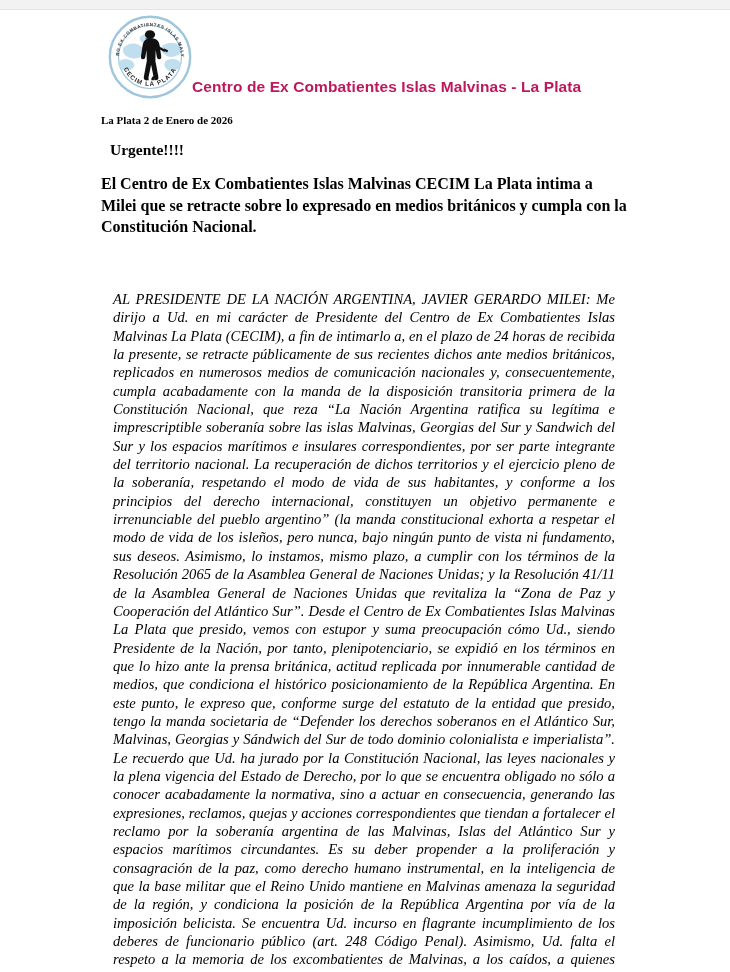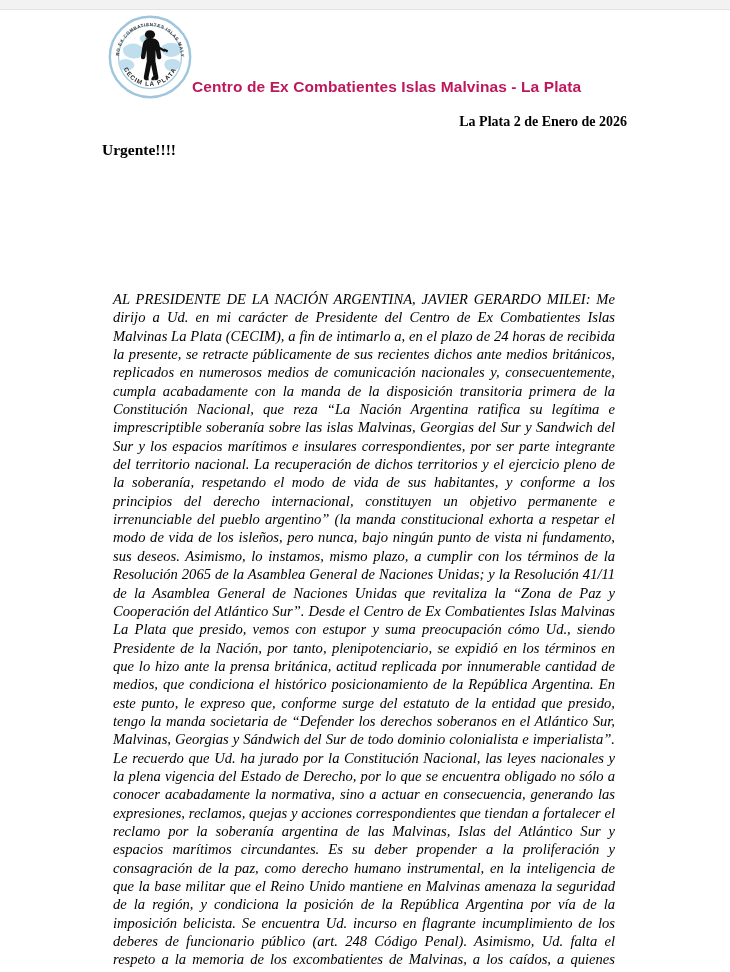--- a/index.html
+++ b/index.html
@@ -63,30 +63,30 @@
     color: #be185d;
     white-space: nowrap;
   }
 
   
   .date-line {
     position: absolute;
     top: 104px;
     left: 101px;
     width: 526px;
-    text-align: right;
+    text-align: left;
     font-weight: bold;
-    font-size: 14px;
+    font-size: 11px;
   }
 
   
   .urgent {
     position: absolute;
     top: 131px;
-    left: 102px;
+    left: 110px;
     font-weight: bold;
     font-size: 15.5px;
   }
   .headline {
     position: absolute;
     top: 163px;
     left: 101px;
     width: 527px;
     font-weight: bold;
     font-size: 16px;
@@ -156,18 +156,19 @@
       </svg>
     </div>
 
     <div class="org-title">Centro de Ex Combatientes Islas Malvinas - La Plata</div>
   </div>
 
   <div class="date-line">La Plata 2 de Enero de 2026</div>
 
   <div class="urgent">Urgente!!!!</div>
 
+  <div class="headline">El Centro de Ex Combatientes Islas Malvinas CECIM La Plata intima a Milei que se retracte sobre lo expresado en medios británicos y cumpla con la Constitución Nacional.</div>
 
   <div class="body-text">
     <p>AL PRESIDENTE DE LA NACIÓN ARGENTINA, JAVIER GERARDO MILEI: Me dirijo a Ud. en mi carácter de Presidente del Centro de Ex Combatientes Islas Malvinas La Plata  (CECIM), a fin de intimarlo a, en el plazo de 24 horas de recibida la presente, se retracte públicamente de sus recientes dichos ante medios británicos, replicados en numerosos medios de comunicación nacionales y, consecuentemente, cumpla acabadamente con la manda de la disposición transitoria primera de la Constitución Nacional, que reza “La Nación Argentina ratifica su legítima e imprescriptible soberanía sobre las islas Malvinas, Georgias del Sur y Sandwich del Sur y los espacios marítimos e insulares correspondientes, por ser parte integrante del territorio nacional. La recuperación de dichos territorios y el ejercicio pleno de la soberanía, respetando el modo de vida de sus habitantes, y conforme a los principios del derecho internacional, constituyen un objetivo permanente e irrenunciable del pueblo argentino” (la manda constitucional exhorta a respetar el modo de vida de los isleños, pero nunca, bajo ningún punto de vista ni fundamento, sus deseos. Asimismo, lo instamos, mismo plazo, a cumplir con los términos de la Resolución 2065 de la Asamblea General de Naciones Unidas; y la Resolución 41/11 de la Asamblea General de Naciones Unidas que revitaliza la “Zona de Paz y Cooperación del Atlántico Sur”. Desde el Centro de Ex Combatientes Islas Malvinas La Plata que presido, vemos con estupor y suma preocupación cómo Ud., siendo Presidente de la Nación, por tanto, plenipotenciario, se expidió en los términos en que lo hizo ante la prensa británica, actitud replicada por innumerable cantidad de medios, que condiciona el histórico posicionamiento de la República Argentina. En este punto, le expreso que, conforme surge del estatuto de la entidad que presido, tengo la manda societaria de “Defender los derechos soberanos en el Atlántico Sur, Malvinas, Georgias y Sándwich del Sur de todo dominio colonialista e imperialista”. Le recuerdo que Ud. ha jurado por la Constitución Nacional, las leyes nacionales y la plena vigencia del Estado de Derecho, por lo que se encuentra obligado no sólo a conocer acabadamente la normativa, sino a actuar en consecuencia, generando las expresiones, reclamos, quejas y acciones correspondientes que tiendan a fortalecer el reclamo por la soberanía argentina de las Malvinas, Islas del Atlántico Sur y espacios marítimos circundantes. Es su deber propender a la proliferación y consagración de la paz, como derecho humano instrumental, en la inteligencia de que la base militar que el Reino Unido mantiene en Malvinas amenaza la seguridad de la región, y condiciona la posición de la República Argentina por vía de la imposición belicista. Se encuentra Ud. incurso en flagrante incumplimiento de los deberes de funcionario público (art. 248 Código Penal). Asimismo, Ud. falta el respeto a la memoria de los excombatientes de Malvinas, a los caídos, a quienes yacen en nuestras Malvinas. Tal desprecio merece la tacha de infamia y la coloca</p>
   </div>
 
 </div>
 
 </body></html>

